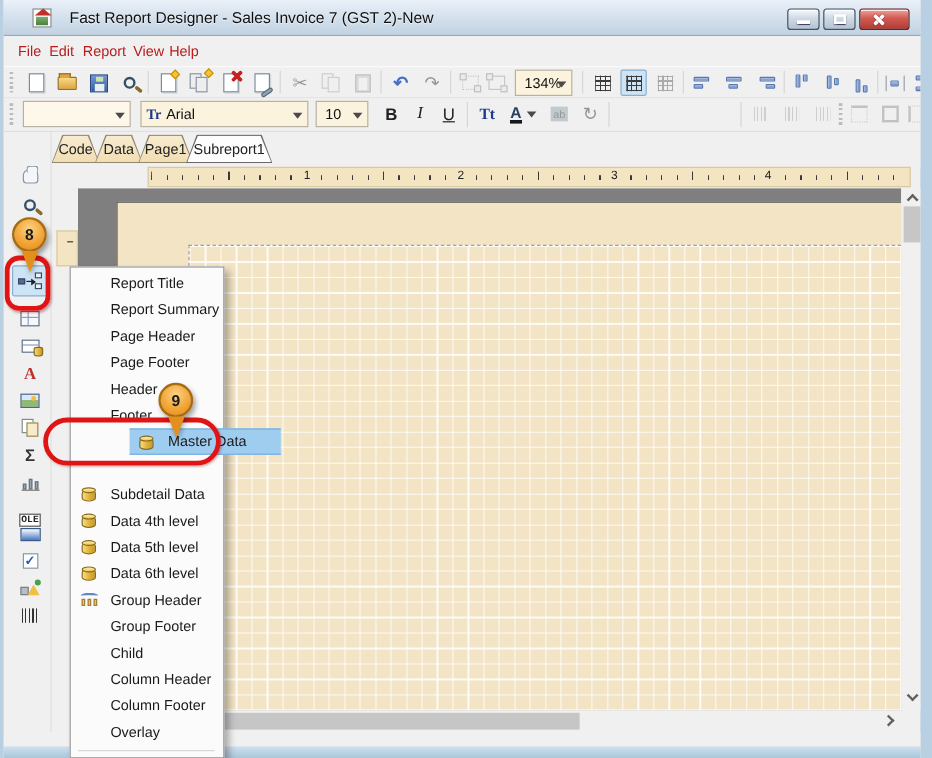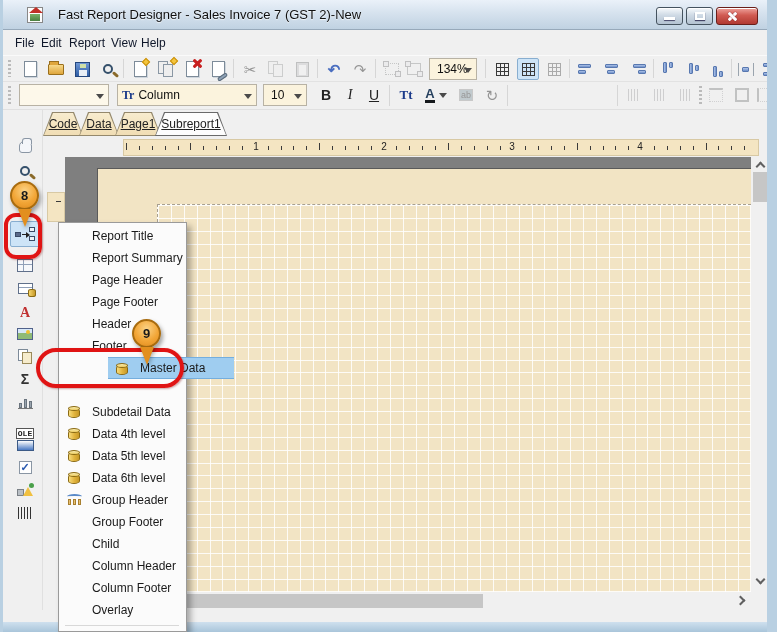--- a/index.html
+++ b/index.html
@@ -17,21 +17,21 @@
   .winbtn{position:absolute;top:7px;height:18px;border:1px solid #45535f;border-radius:3px;
     background:linear-gradient(#f6f9fc,#cfdae5 45%,#b4c3d2);box-shadow:inset 0 1px 0 #fff;}
   #btn-close{background:linear-gradient(#efa49e,#d15b52 45%,#b13a32);border-color:#6a1f1a;}
   .winbtn .bar{position:absolute;left:7px;bottom:4px;width:11px;height:3px;background:#fff;box-shadow:0 1px 1px #446;}
   .winbtn .box{position:absolute;left:8px;top:4px;width:10px;height:8px;border:2px solid #fff;box-shadow:0 1px 1px #446;}
   .winbtn .x1,.winbtn .x2{position:absolute;left:14px;top:3px;width:3px;height:11px;background:#fff;border-radius:1px;box-shadow:0 0 1px #601;}
   .winbtn .x1{transform:rotate(45deg);} .winbtn .x2{transform:rotate(-45deg);}
 
   
   #menubar{position:absolute;left:0;top:30px;width:777px;height:25px;background:#f0f0f0;}
-  .mitem{position:absolute;top:4px;font-size:12px;color:#0f172a;padding:2px 4px;}
+  .mitem{position:absolute;top:4px;font-size:12px;color:#b91c1c;padding:2px 4px;}
 
   
   .tbrow{position:absolute;left:0;width:777px;background:#f0f0f0;}
   #tb1{top:55px;height:27px;border-top:1px solid #fafafa;border-bottom:1px solid #e2e2e2;}
   #tb2{top:82px;height:28px;border-bottom:1px solid #e0e0e0;}
   .grip{position:absolute;top:4px;bottom:4px;width:3px;
     background:repeating-linear-gradient(to bottom,#bbb 0 2px,transparent 2px 4px);}
   .vsep{position:absolute;top:3px;bottom:3px;width:1px;background:#d6d6d6;}
   .tbtn{position:absolute;top:2px;width:22px;height:22px;display:flex;align-items:center;justify-content:center;}
   .dim{opacity:.38;filter:grayscale(85%);}
@@ -77,21 +77,21 @@
   .i-border.ba{border:2px solid #707a84;}
   .i-border.bl{border-left:2px solid #707a84;}
   .combo{position:absolute;top:2px;height:22px;background:#fbf3dd;border:1px solid #b8b2a4;display:flex;align-items:center;font-size:12px;color:#111;}
   .combo .arr{position:absolute;right:4px;top:9px;width:0;height:0;border-left:4px solid transparent;border-right:4px solid transparent;border-top:5px solid #4a4a4a;}
   .darr{width:0;height:0;border-left:4px solid transparent;border-right:4px solid transparent;border-top:5px solid #4a4a4a;}
 
   
   #tabsrow{position:absolute;left:0;top:110px;width:777px;height:29px;background:#f0f0f0;}
   .tab{position:absolute;top:2px;height:24px;}
   .tab .edge{position:absolute;inset:0;clip-path:polygon(9px 0,calc(100% - 9px) 0,100% 100%,0 100%);background:#94886c;}
-  .tab .fill{position:absolute;inset:1px;clip-path:polygon(9px 0,calc(100% - 9px) 0,100% 100%,0 100%);background:linear-gradient(#f8ecce,#f0ddb4);display:flex;align-items:center;justify-content:center;font-size:12px;color:#222;text-decoration:underline;}
+  .tab .fill{position:absolute;inset:1px;clip-path:polygon(9px 0,calc(100% - 9px) 0,100% 100%,0 100%);background:linear-gradient(#f8ecce,#f0ddb4);display:flex;align-items:center;justify-content:center;font-size:12px;color:#222;}
   .tab.active .edge{background:#6a6a6a;}
   .tab.active .fill{background:#fdfdfd;}
 
   
   #lefttools{position:absolute;left:3px;top:110px;width:37px;bottom:0;background:#f0f0f0;border-right:1px solid #e0e0e0;}
   .ltool{position:absolute;left:7px;width:24px;height:22px;display:flex;align-items:center;justify-content:center;}
   .i-hand{width:13px;height:12px;background:#f4f6fa;border:1px solid #8a96a4;border-radius:5px 5px 3px 3px;position:relative;}
   .i-hand::before{content:"";position:absolute;left:2px;top:-4px;width:8px;height:5px;background:#f4f6fa;border:1px solid #8a96a4;border-bottom:none;border-radius:3px 3px 0 0;}
   .i-band{position:relative;width:20px;height:16px;}
   .i-band .l{position:absolute;left:0;top:6px;width:6px;height:5px;background:#5a6a8a;border:1px solid #3a4a66;}
@@ -338,21 +338,21 @@
   </div>
 
   <div class="tbrow" id="tb2">
     <div class="grip" style="left:5px;"></div>
     <div class="combo" style="left:16px;width:90px;background:#fdf8ea;">
       <span></span>
         <span class="arr"></span>
     </div>
     <div class="combo" style="left:114px;width:140px;padding-left:4px;">
       <span style="color:#1a3a8a;font-weight:bold;font-family:'Liberation Serif',serif;margin-right:4px;">Tr</span>
-      <span>Column</span>
+      <span>Arial</span>
         <span class="arr"></span>
     </div>
     <div class="combo" style="left:260px;width:44px;padding-left:7px;">
       <span>10</span>
         <span class="arr"></span>
     </div>
     <div class="tbtn" style="left:312px;font-weight:bold;font-size:14px;color:#222;">B</div>
     <div class="tbtn" style="left:336px;font-style:italic;font-size:14px;color:#222;font-family:'Liberation Serif',serif;">I</div>
     <div class="tbtn" style="left:360px;text-decoration:underline;font-size:14px;color:#222;">U</div>
     <div class="vsep" style="left:386px;"></div>

